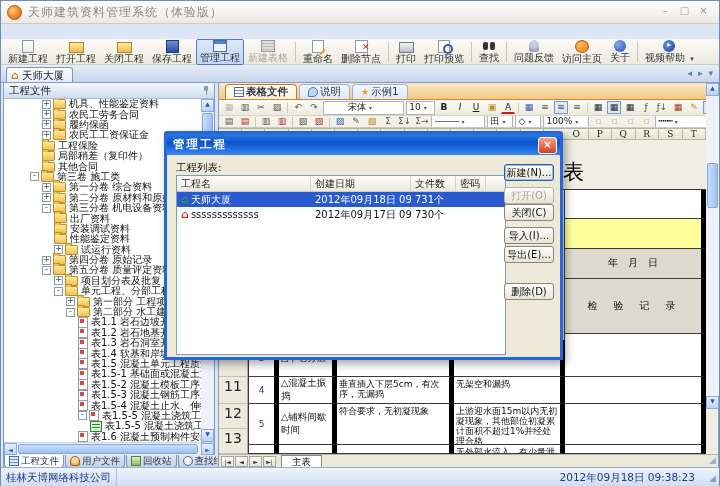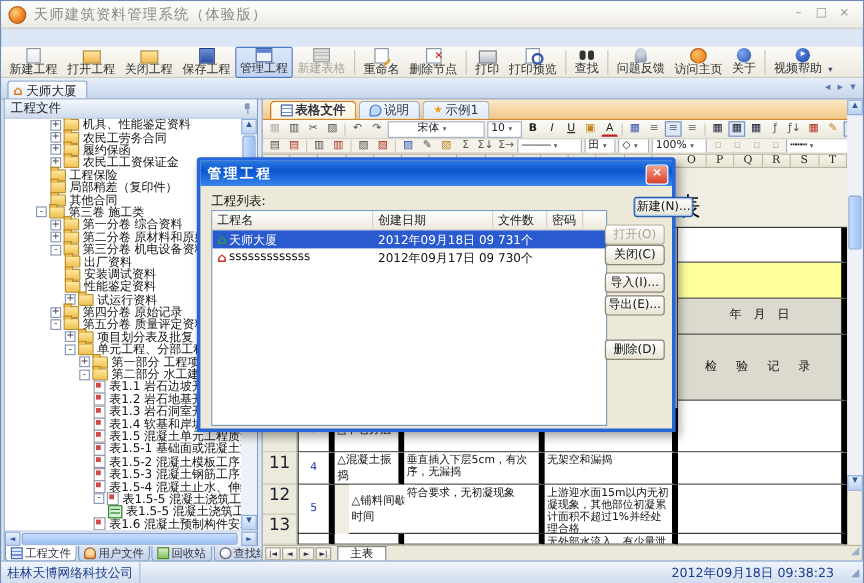--- a/index.html
+++ b/index.html
@@ -564,21 +564,21 @@
         <div class="numcell" style="left: 0px; top: 301px; width: 29px; height: 25px; line-height: 18px;">13</div>
         <div class="gcell serial gborder" style="left: 29px; top: 212px; width: 31px; height: 37px; line-height: 37px; border-left: 1px solid rgb(58, 58, 58);">3</div>
         <div class="gcell whitecell gborder" style="left: 60px; top: 212px; width: 58px; height: 37px; padding: 1px 2px; font-size: 9.5px; display: flex; align-items: center;">△平仓分层</div>
         <div class="gcell whitecell gborder" style="left: 118px; top: 212px; width: 117px; height: 37px; padding: 2px; line-height: 10px;">分层清楚，无骨料集中现象</div>
         <div class="gcell whitecell gborder" style="left: 235px; top: 212px; width: 111px; height: 37px; padding: 2px; line-height: 10px;">局部稍差</div>
         <div class="gcell serial gborder" style="left: 29px; top: 249px; width: 31px; height: 27px; line-height: 27px; border-left: 1px solid rgb(58, 58, 58);">4</div>
         <div class="gcell whitecell gborder" style="left: 60px; top: 249px; width: 58px; height: 27px; padding: 1px 2px; font-size: 9.5px; display: flex; align-items: center;">△混凝土振捣</div>
         <div class="gcell whitecell gborder" style="left: 118px; top: 249px; width: 117px; height: 27px; padding: 2px; line-height: 10px;">垂直插入下层5cm，有次序，无漏捣</div>
         <div class="gcell whitecell gborder" style="left: 235px; top: 249px; width: 111px; height: 27px; padding: 2px; line-height: 10px;">无架空和漏捣</div>
         <div class="gcell serial gborder" style="left: 29px; top: 276px; width: 31px; height: 41px; line-height: 41px; border-left: 1px solid rgb(58, 58, 58);">5</div>
-        <div class="gcell whitecell gborder" style="left: 72px; top: 276px; width: 58px; height: 41px; padding: 1px 2px; font-size: 9.5px; display: flex; align-items: center;">△铺料间歇时间</div>
+        <div class="gcell whitecell gborder" style="left: 60px; top: 276px; width: 58px; height: 41px; padding: 1px 2px; font-size: 9.5px; display: flex; align-items: center;">△铺料间歇时间</div>
         <div class="gcell whitecell gborder" style="left: 118px; top: 276px; width: 117px; height: 41px; padding: 2px; line-height: 10px;">符合要求，无初凝现象</div>
         <div class="gcell whitecell gborder" style="left: 235px; top: 276px; width: 111px; height: 41px; padding: 2px; line-height: 10px;">上游迎水面15m以内无初凝现象，其他部位初凝累计面积不超过1%并经处理合格</div>
         <div class="gcell serial gborder" style="left: 29px; top: 317px; width: 31px; height: 9px; line-height: 9px; border-left: 1px solid rgb(58, 58, 58);"></div>
         <div class="gcell whitecell gborder" style="left: 60px; top: 317px; width: 58px; height: 9px; padding: 1px 2px; font-size: 9.5px; display: flex; align-items: center;"></div>
         <div class="gcell whitecell gborder" style="left: 118px; top: 317px; width: 117px; height: 9px; padding: 2px; line-height: 10px;"></div>
         <div class="gcell whitecell gborder" style="left: 235px; top: 317px; width: 111px; height: 9px; padding: 2px; line-height: 10px;">无外部水流入，有少量泄漏</div>
       </div>
     <div id="rp-vscroll">
         <div class="sb-btn" style="position: absolute; top: 0px; left: 0px; width: 13px; height: 13px;">▲</div>
         <div class="sb-thumb" style="position: absolute; top: 80px; left: 1px; width: 11px; height: 45px;"></div>
@@ -626,21 +626,21 @@
         <div class="dl-row">
           <div class="dl-cell" style="width: 134px;">
             <span class="home-mini red">⌂</span>
             <span>sssssssssssss</span>
           </div>
           <div class="dl-cell" style="width: 100px;">2012年09月17日 09:00:42</div>
           <div class="dl-cell" style="width: 45px;">730个</div>
           <div class="dl-cell" style="width: 30px;"></div>
         </div>
       </div>
-  <div class="dlg-btn default" style="top: 30px; margin-left: 24px;">新建(N)...</div>
+  <div class="dlg-btn default" style="top: 30px;">新建(N)...</div>
       <div class="dlg-btn disabled" style="top: 53px;">打开(O)</div>
       <div class="dlg-btn" style="top: 70px;">关闭(C)</div>
       <div class="dlg-btn" style="top: 93px;">导入(I)...</div>
       <div class="dlg-btn" style="top: 112px;">导出(E)...</div>
       <div class="dlg-btn" style="top: 149px;">删除(D)</div>
     </div>
 
 </div>
 
 </body></html>

